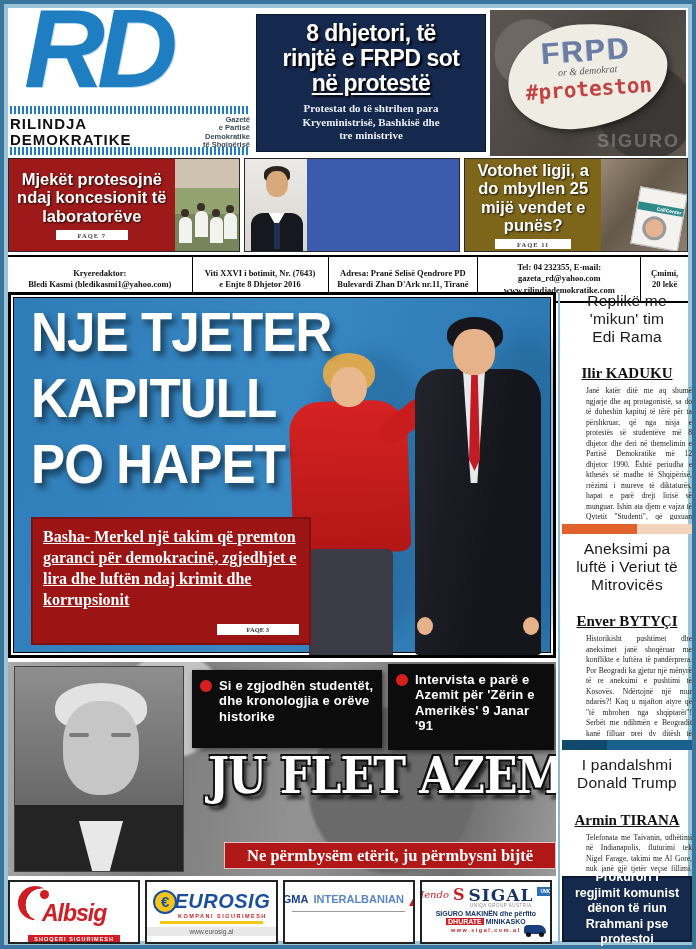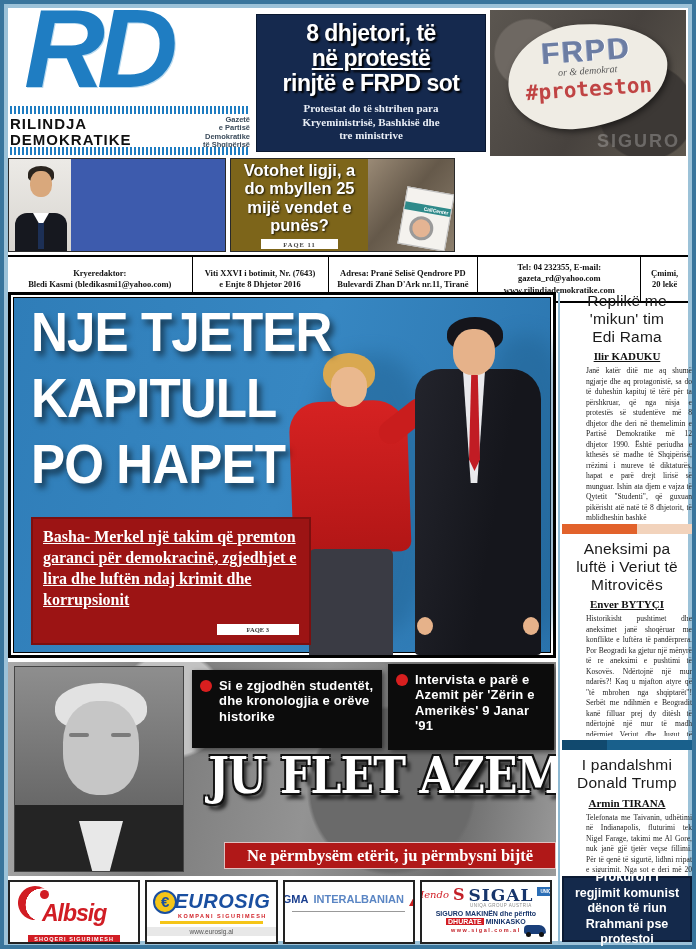--- a/index.html
+++ b/index.html
@@ -118,21 +118,21 @@
   .b-tie { position:absolute; left:66px; top:58px; width:11px; height:96px; background:#c11c24;
            clip-path:polygon(20% 0,80% 0,100% 88%,50% 100%,0 88%); }
   .b-hand-l { position:absolute; left:14px; top:300px; width:16px; height:18px; background:#e6b28a; border-radius:50%; }
   .b-hand-r { position:absolute; left:120px; top:300px; width:16px; height:18px; background:#e6b28a; border-radius:50%; }
 
   
   .v-rule { position:absolute; left:558px; top:292px; width:2px; height:652px; background:#8fb9d2; }
   .right-col { position:absolute; left:562px; top:292px; width:130px; height:652px; }
   .rc-article { text-align:center; overflow:hidden; }
   .rc-title { font-size:15.5px; font-weight:400; color:#1a1a1a; line-height:1.15; letter-spacing:0.2px; }
-  .rc-author { display:inline-block; margin:5px 0 4px; font-family:"Liberation Serif", serif; font-size:11px;
+  .rc-author { display:inline-block; margin:20px 0 4px; font-family:"Liberation Serif", serif; font-size:15px;
                font-weight:bold; text-decoration:underline; color:#111; }
   .rc-body { font-family:"Liberation Serif", serif; font-size:7.6px; text-align:justify; line-height:1.38; color:#1c1c1c;margin-left:24px; }
   .rc-page { margin-top:5px; font-family:"Liberation Serif", serif; font-size:6.5px; color:#333; letter-spacing:1px; }
   .a1 { height:228px; }
   .a2 { height:196px; }
   .a3 { height:132px; }
   .div-orange { height:10px; margin:4px 0 6px; background:linear-gradient(90deg,#e2622b 0 58%,#f2d3bc 58% 100%); }
   .div-blue { height:10px; margin:4px 0 6px; background:linear-gradient(90deg,#11496e 0 35%,#19608c 35% 100%); }
   .navy-box { position:absolute; left:0; top:584px; width:130px; height:66px; background:#14294b;
               border:2px solid #0b1a33; display:flex; align-items:center; justify-content:center; text-align:center;
@@ -218,38 +218,58 @@
         <div class="tagline pre">Gazetë
 e Partisë
 Demokratike
 të Shqipërisë</div>
       </div>
       <div class="hatch hatch-bottom"></div>
     </div>
 
     <div class="top-story">
       <div class="ts-line">8 dhjetori, të</div>
+      <div class="ts-line">rinjtë e FRPD sot</div>
       <div class="ts-line ts-line-u">në protestë</div>
-      <div class="ts-line">rinjtë e FRPD sot</div>
       <div class="ts-sub pre">Protestat do të shtrihen para
 Kryeministrisë, Bashkisë dhe
 tre ministrive</div>
     </div>
 
     <div class="graffiti">
       <div class="torn">
         <div class="gr-frpd">FRPD</div>
         <div class="gr-mid">or &amp; demokrat</div>
         <div class="gr-tag">#proteston</div>
       </div>
       <div class="gr-faint">SIGURO</div>
     </div>
   </div>
 
   <div class="teasers">
+    <div class="teaser t1">
+      <div class="teaser-text">
+        <div class="teaser-title">Mjekët protesojnë ndaj koncesionit të laboratorëve</div>
+        <div class="faqe-btn">FAQE 7</div>
+      </div>
+      <div class="teaser-photo tp1">
+        <div class="doc-fig" style="left:4px;">
+            <div class="doc-head"></div>
+          </div>
+        <div class="doc-fig" style="left:20px; bottom:14px;">
+            <div class="doc-head"></div>
+          </div>
+        <div class="doc-fig" style="left:35px;">
+            <div class="doc-head"></div>
+          </div>
+        <div class="doc-fig" style="left:49px; bottom:12px;">
+            <div class="doc-head"></div>
+          </div>
+      </div>
+    </div>
     <div class="teaser t2">
       <div class="teaser-photo tp2">
         <div class="mj-suit"></div>
           <div class="mj-shirt"></div>
           <div class="mj-tie"></div>
         <div class="mj-hair"></div>
           <div class="mj-face"></div>
       </div>
     </div>
     <div class="teaser t3">

